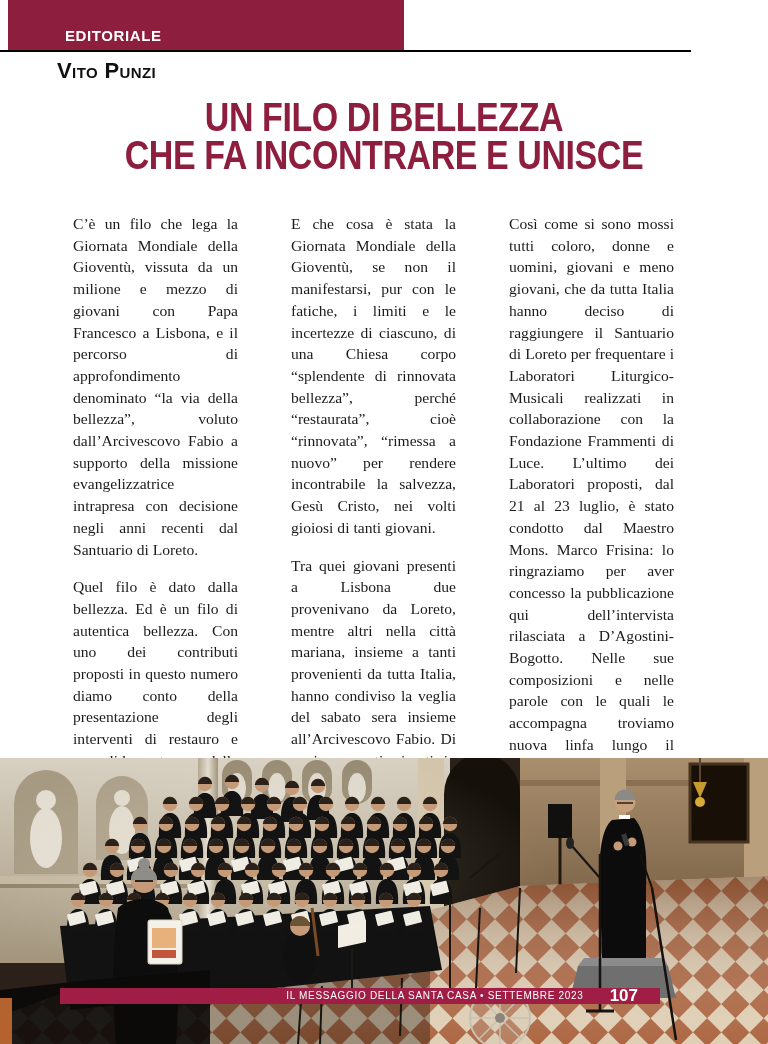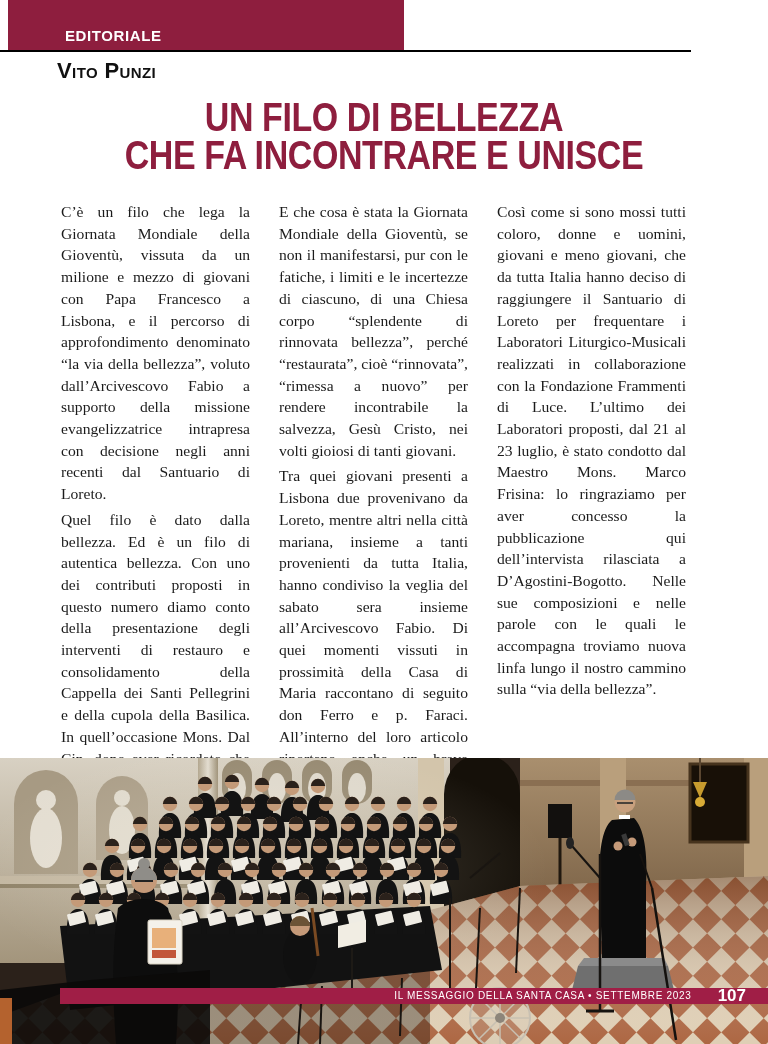--- a/index.html
+++ b/index.html
@@ -19,28 +19,28 @@
   
   .title{position:absolute;top:98px;left:0;width:768px;text-align:center;
       color:var(--brand,#8e1e3e);font-weight:bold;font-size:40px;line-height:38px;
       letter-spacing:-.5px;transform:scaleX(.85);}
 
   
   .columns{position:absolute;left:57px;top:197px;width:634px;display:flex;gap:21px;}
   .col{width:197px;font-family:"Liberation Serif","DejaVu Serif",serif;
       font-size:15.6px;line-height:21.7px;text-align:justify;color:#1b1b1b;
       hyphens:none;}
-  .col p{margin:4px;}
+  .col p{margin:16px;}
 
   
   .photo{position:absolute;left:0;top:758px;width:768px;height:286px;}
   .photo svg{display:block;}
 
   
-  .footer-bar{position:absolute;left:60px;top:988px;width:708px;height:16px;
+  .footer-bar{position:absolute;left:60px;top:988px;width:600px;height:16px;
       background:var(--footer_bar,#a01e46);display:flex;align-items:center;
       justify-content:flex-end;gap:26px;padding-right:22px;box-sizing:border-box;z-index:6;}
   .footer-journal{color:#fff;font-size:10px;letter-spacing:.7px;line-height:16px;}
   .footer-page{color:#fff;font-weight:bold;font-size:17px;line-height:16px;}
 </style>
 </head>
 <body>
 
 <div class="page">
 

